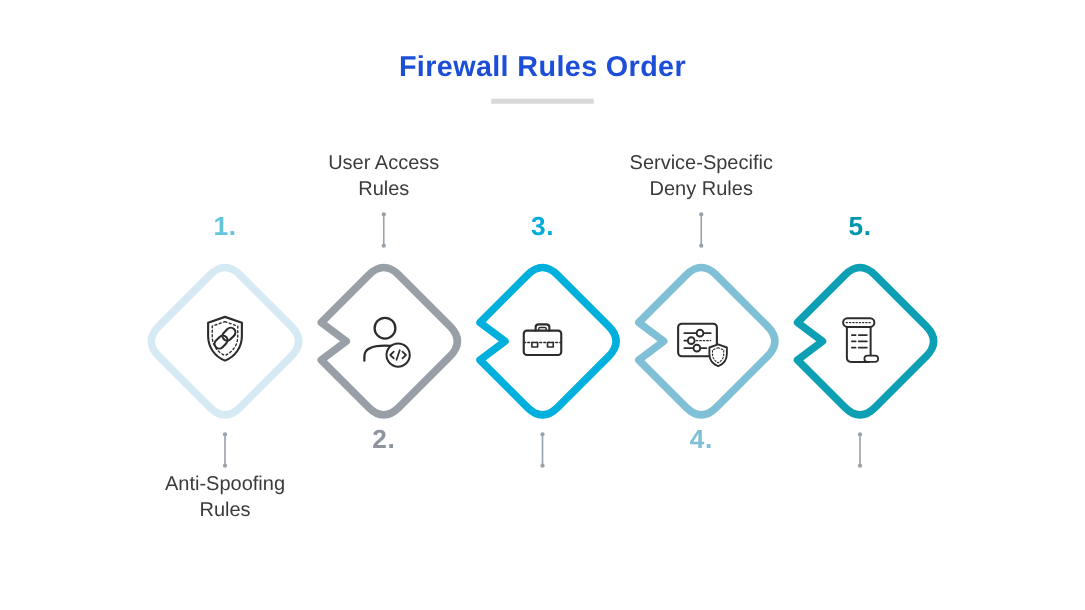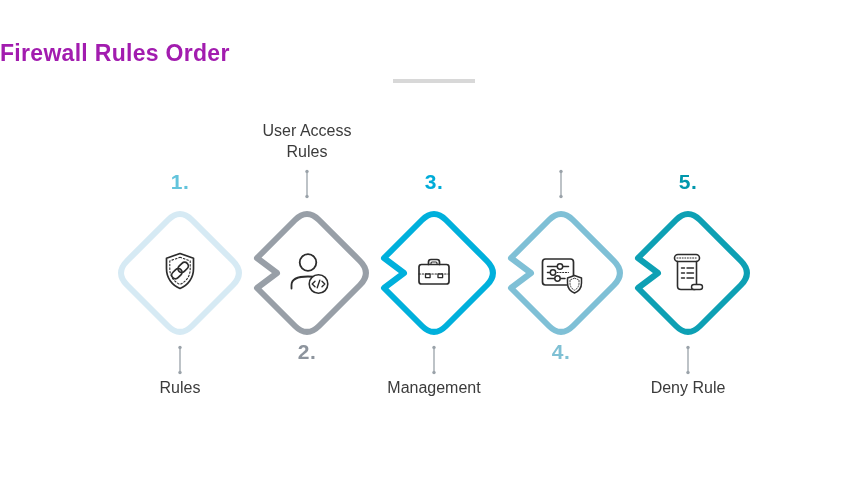--- a/index.html
+++ b/index.html
@@ -1,22 +1,22 @@
 <!DOCTYPE html>
 <html><head>
 <meta charset="utf-8">
 <style>
   html,body{margin:0;padding:0;background:#fff;}
   #stage{
     position:relative;width:868px;height:488px;background:#ffffff;overflow:hidden;
     font-family:"Liberation Sans",sans-serif;
   }
   .title{
-    position:absolute;top:40px;left:0;width:100%;text-align:left;
-    font-size:23px;font-weight:800;letter-spacing:.3px;color:#a21caf;
+    position:absolute;top:40px;left:0;width:100%;text-align:center;
+    font-size:23px;font-weight:800;letter-spacing:.3px;color:#1d4ed8;
   }
   .title-underline{
     position:absolute;top:79px;left:50%;transform:translateX(-50%);
     width:82px;height:4px;background:#d8d8d8;
   }
   .step{position:absolute;top:0;width:180px;height:488px;}
   .s1{left:90px}.s2{left:217px}.s3{left:344px}.s4{left:471px}.s5{left:598px}
   .diamond{position:absolute;left:20px;top:203px;}
   .diamond path{fill:none;stroke-width:6;stroke-linejoin:round;stroke-linecap:round;}
   .iconwrap{position:absolute;left:62px;top:245px;width:56px;height:56px;}
@@ -58,20 +58,21 @@
           <rect x="26.7" y="21.8" width="11.5" height="7.4" rx="3.7"></rect>
         </g>
       </svg>
     </div>
     <svg class="connector below" width="8" height="30">
       <circle cx="4" cy="2.5" r="1.7"></circle>
         <line x1="4" y1="4" x2="4" y2="26.5"></line>
         <circle cx="4" cy="27.5" r="1.7"></circle>
     </svg>
     <div class="label below">
+      <div>Anti-Spoofing</div>
       <div>Rules</div>
     </div>
   </div>
 
   <div class="step s2">
     <div class="label above">
       <div>User Access</div>
       <div>Rules</div>
     </div>
     <svg class="connector above" width="8" height="30">
@@ -109,25 +110,28 @@
         <rect x="19.5" y="29" width="4.6" height="3.6" fill="#fff" stroke-width="1.3"></rect>
         <rect x="32" y="29" width="4.6" height="3.6" fill="#fff" stroke-width="1.3"></rect>
       </svg>
     </div>
     <svg class="connector below" width="8" height="30">
       <circle cx="4" cy="2.5" r="1.7"></circle>
         <line x1="4" y1="4" x2="4" y2="26.5"></line>
         <circle cx="4" cy="27.5" r="1.7"></circle>
     </svg>
     <div class="label below">
-      <div>Management</div>
     </div>
   </div>
 
   <div class="step s4">
+    <div class="label above">
+      <div>Service-Specific</div>
+      <div>Deny Rules</div>
+    </div>
     <svg class="connector above" width="8" height="30">
       <circle cx="4" cy="2.5" r="1.7"></circle>
         <line x1="4" y1="4" x2="4" y2="26.5"></line>
         <circle cx="4" cy="27.5" r="1.7"></circle>
     </svg>
     <svg class="diamond" width="140" height="140" viewBox="0 0 140 140">
       <path d="M58 17 Q70 5 82 17 L123 58 Q135 70 123 82 L82 123 Q70 135 58 123 L20 85 L40 70 L20 55 Z" stroke="#7fc0d6"></path>
     </svg>
     <div class="iconwrap">
       <svg width="56" height="56" viewBox="0 0 56 56">
@@ -162,17 +166,16 @@
         <path d="M21.5 33 H24.5 M27 33 H33.5" stroke-width="1.4"></path>
         <rect x="31.5" y="39.5" width="11" height="5" rx="2.5" fill="#fff" stroke-width="1.4"></rect>
       </svg>
     </div>
     <svg class="connector below" width="8" height="30">
       <circle cx="4" cy="2.5" r="1.7"></circle>
         <line x1="4" y1="4" x2="4" y2="26.5"></line>
         <circle cx="4" cy="27.5" r="1.7"></circle>
     </svg>
     <div class="label below">
-      <div>Deny Rule</div>
     </div>
   </div>
 
 </div>
 
 </body></html>

